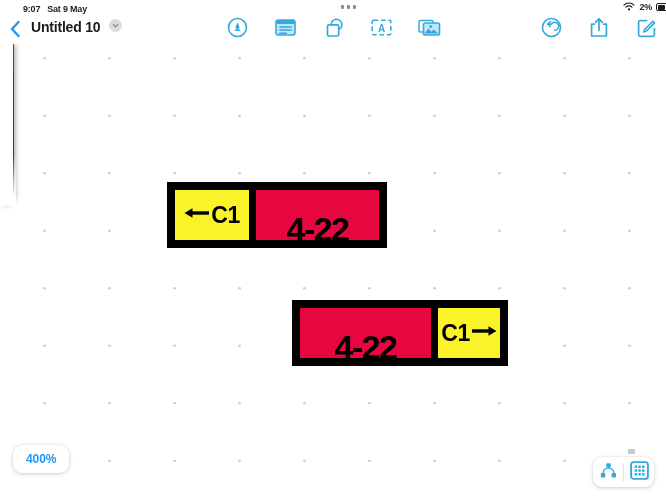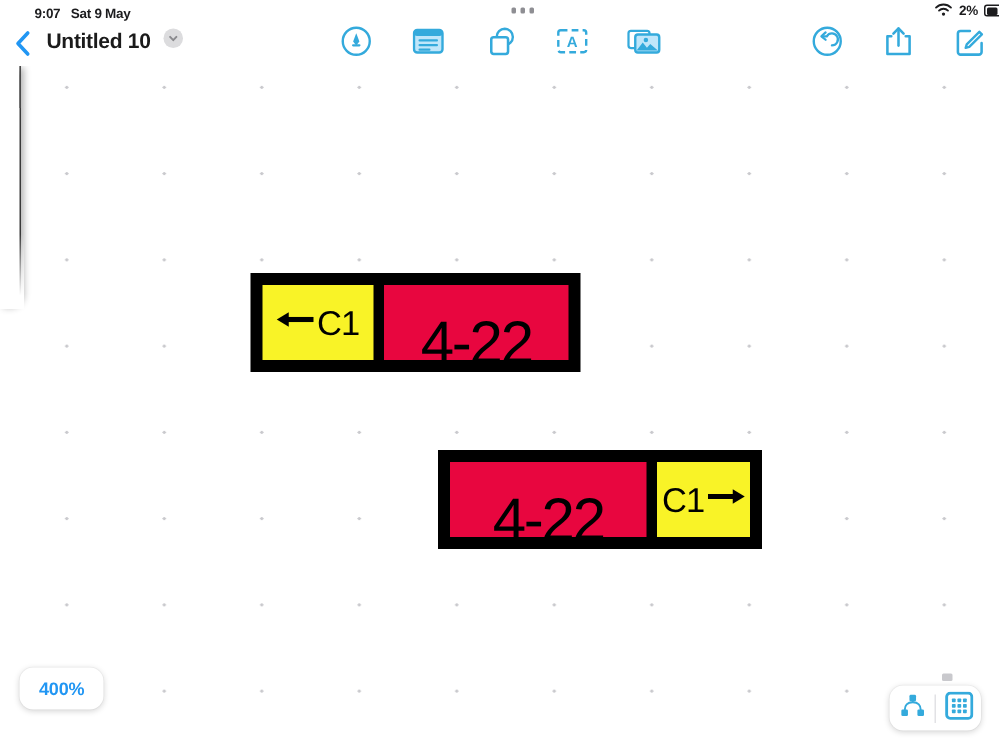--- a/index.html
+++ b/index.html
@@ -112,25 +112,25 @@
     gap:7px;
   }
   .cell {
     display:flex; align-items:center; justify-content:center;
     position:relative;
   }
   .cell-yellow { background:#f9f327; }
   .cell-crimson { background:#e8063f; }
   .cell-text {
     font-family:"Liberation Sans", sans-serif;
-    font-weight:normal; color:#000;
+    font-weight:bold; color:#000;
     line-height:1;
     letter-spacing:-1px;
   }
-  .num-text { font-size:40px; letter-spacing:-1.5px;margin-top:28px; }
+  .num-text { font-size:34px; letter-spacing:-1.5px;margin-top:28px; }
   .code-text { font-size:23px; letter-spacing:-0.5px; }
 
   
   #sticker-1 { left:167px; top:138px; width:220px; height:66px; }
   #sticker-1 .cell-yellow { width:74px; }
   #sticker-1 .cell-crimson { flex:1; }
 
   
   #sticker-2 { left:292px; top:256px; width:216px; height:66px; }
   #sticker-2 .cell-crimson { flex:1; }

